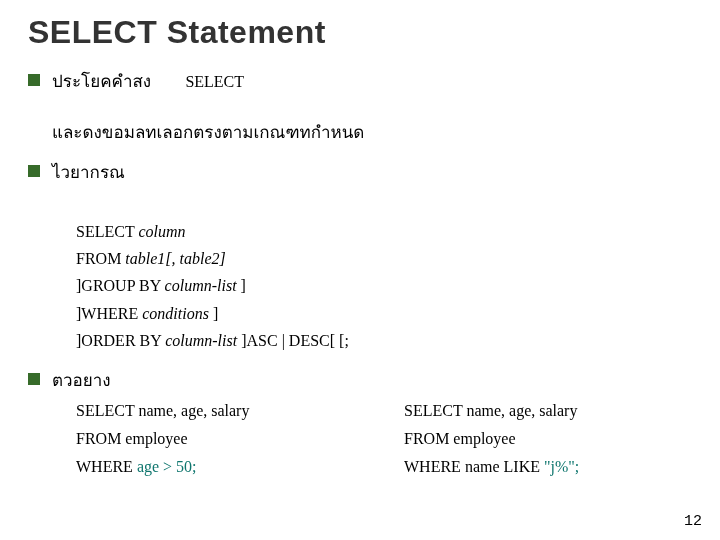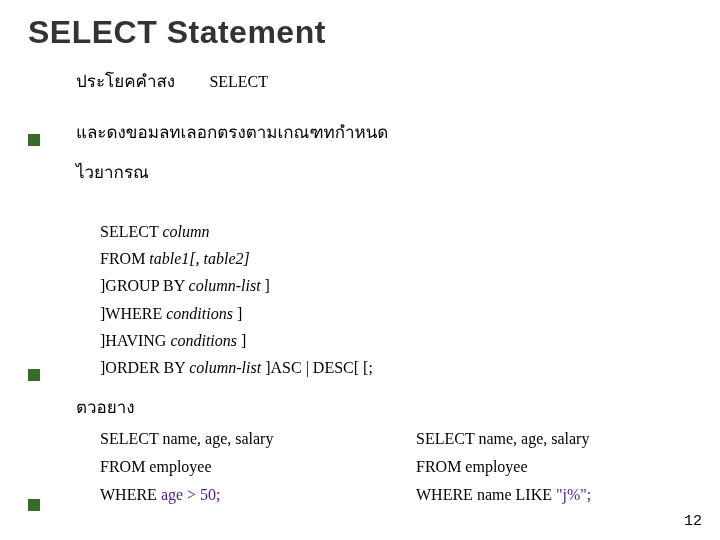--- a/index.html
+++ b/index.html
@@ -19,23 +19,22 @@
   .title {
     font-family: Arial, Helvetica, sans-serif;
     font-size: 32px;
     font-weight: bold;
     color: #333333;
     margin: 2px 0 18px 0;
     letter-spacing: 0.5px;
   }
   .bullet-row {
     display: flex;
-    align-items: flex-end;
+    align-items: flex-start;
     margin-bottom: 14px;
-    gap: 24px;
   }
   .bullet-marker {
     width: 12px;
     height: 12px;
     background: #376b2a;
     margin-top: 5px;
     margin-right: 12px;
     flex-shrink: 0;
   }
   .bullet-body {
@@ -61,21 +60,21 @@
     grid-template-columns: 1fr 1fr;
     column-gap: 40px;
     margin-left: 24px;
     margin-top: 2px;
   }
   .examples p {
     margin: 4px 0;
     font-size: 16px;
     font-family: "Times New Roman", serif;
   }
-  .red { color: #4c1d95; }
+  .red { color: #0f766e; }
   .example-row .bullet-body {
     font-size: 17px;
     width: 100%;
   }
   .page-num {
     position: absolute;
     bottom: 10px;
     right: 18px;
     font-family: Liberation Mono, monospace;
     font-size: 15px;
@@ -99,21 +98,20 @@
 
   <div class="bullet-row">
     <div class="bullet-marker"></div>
     <div class="bullet-body" style="width:100%">
       <div style="margin-bottom:6px;">ไวยากรณ</div>
       <div class="syntax">
         <div><span>SELECT </span><span class="it">column</span></div>
         <div><span>FROM </span><span class="it">table1[, table2]</span></div>
         <div><span>]GROUP BY </span><span class="it">column-list</span><span> ]</span></div>
         <div><span>]WHERE </span><span class="it">conditions</span><span> ]</span></div>
-        <div><span>]HAVING </span><span class="it">conditions</span><span> ]</span></div>
         <div><span>]ORDER BY </span><span class="it">column-list</span><span>   ]ASC | DESC[ [;</span></div>
       </div>
     </div>
   </div>
 
   <div class="bullet-row example-row">
     <div class="bullet-marker"></div>
     <div class="bullet-body">
       <div style="margin-bottom:2px;">ตวอยาง</div>
       <div class="examples">

